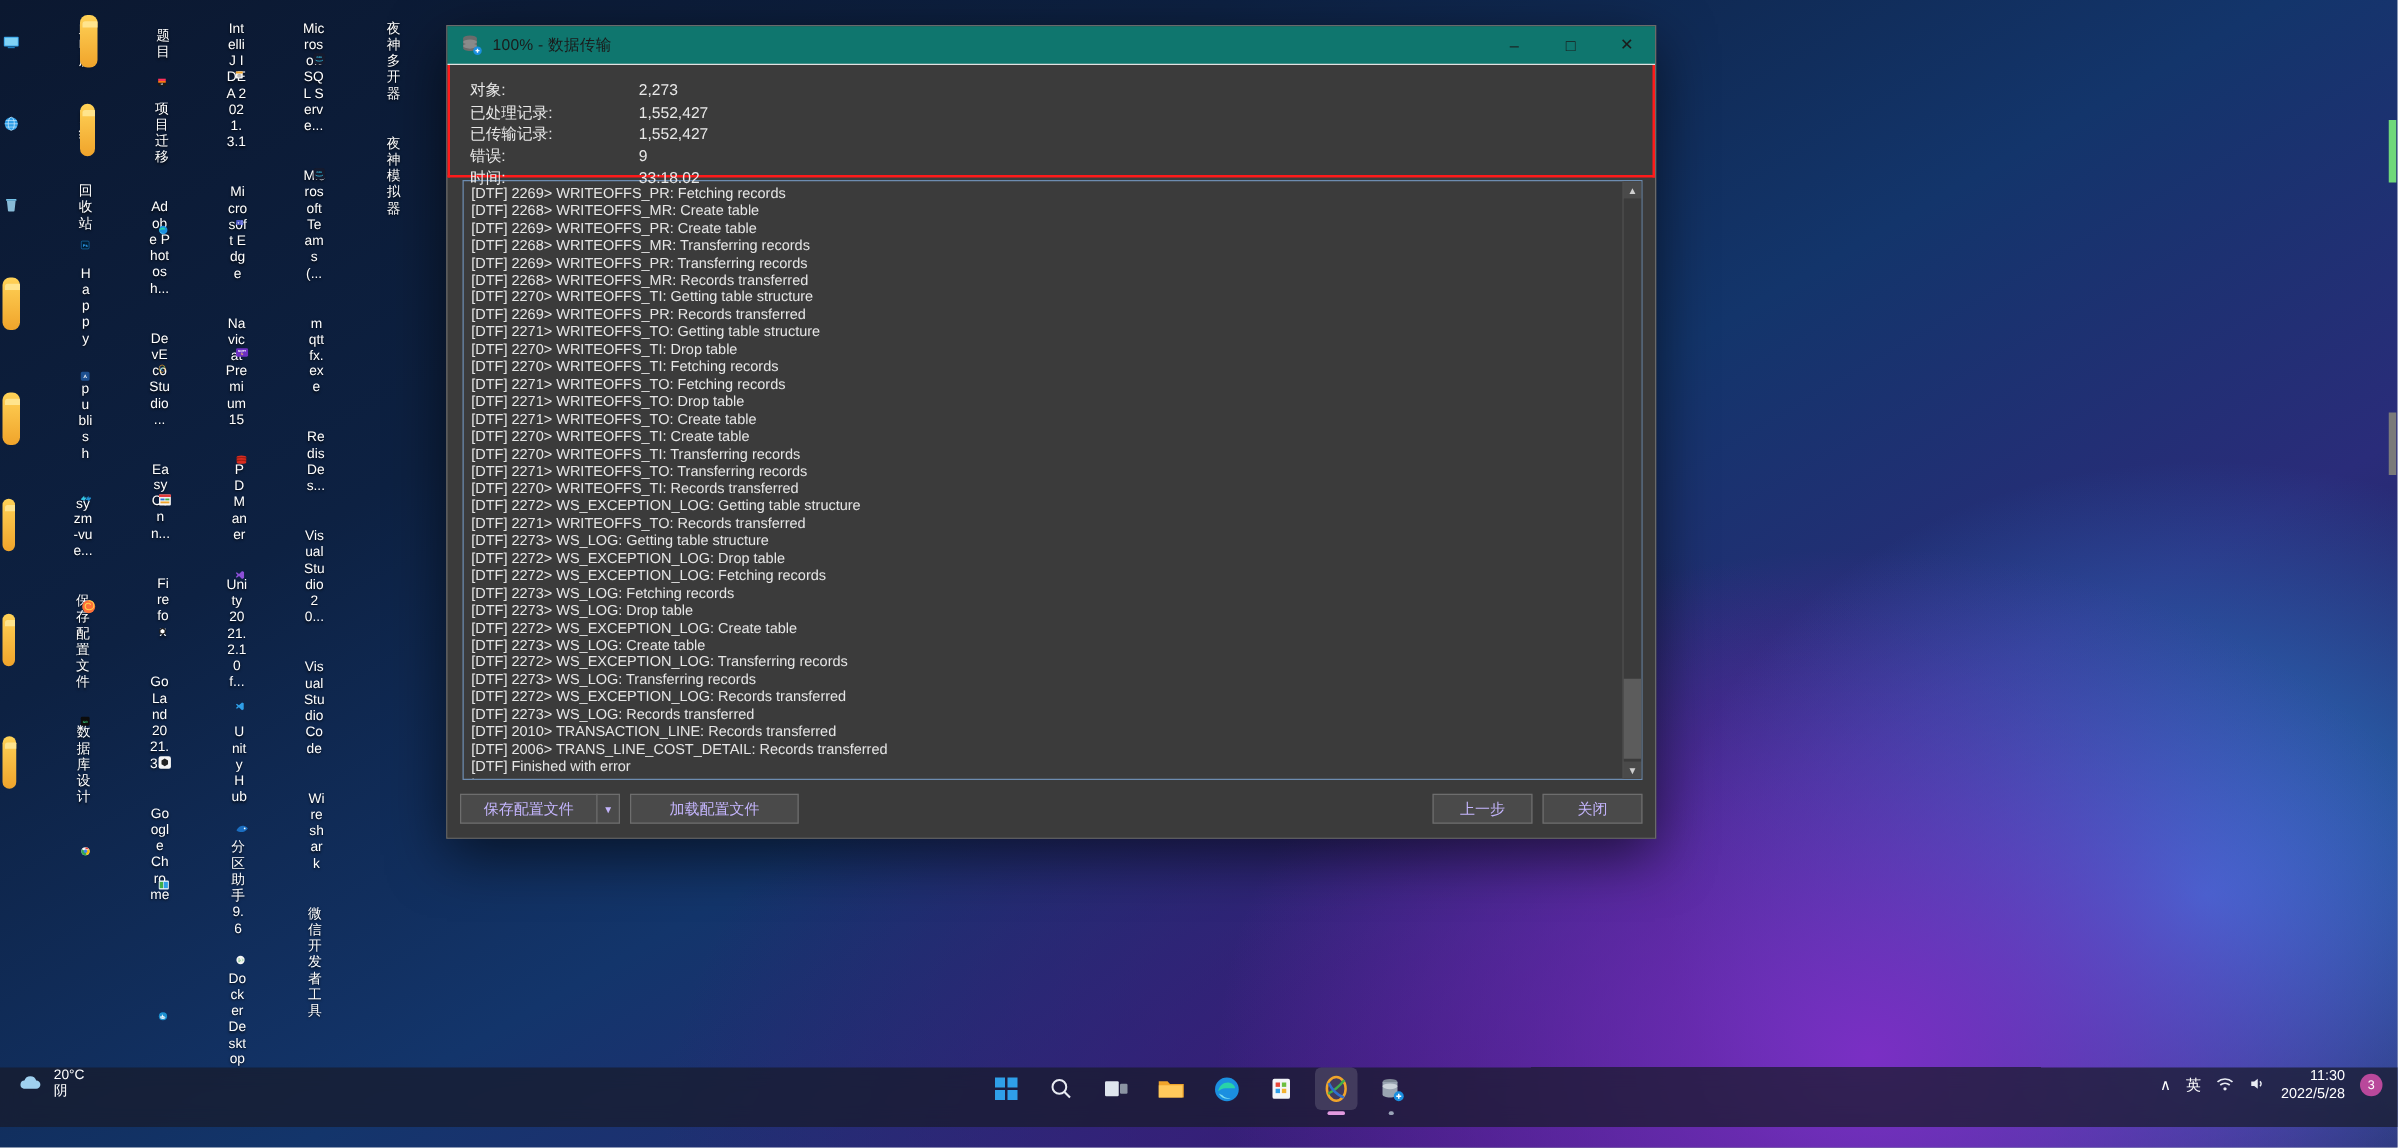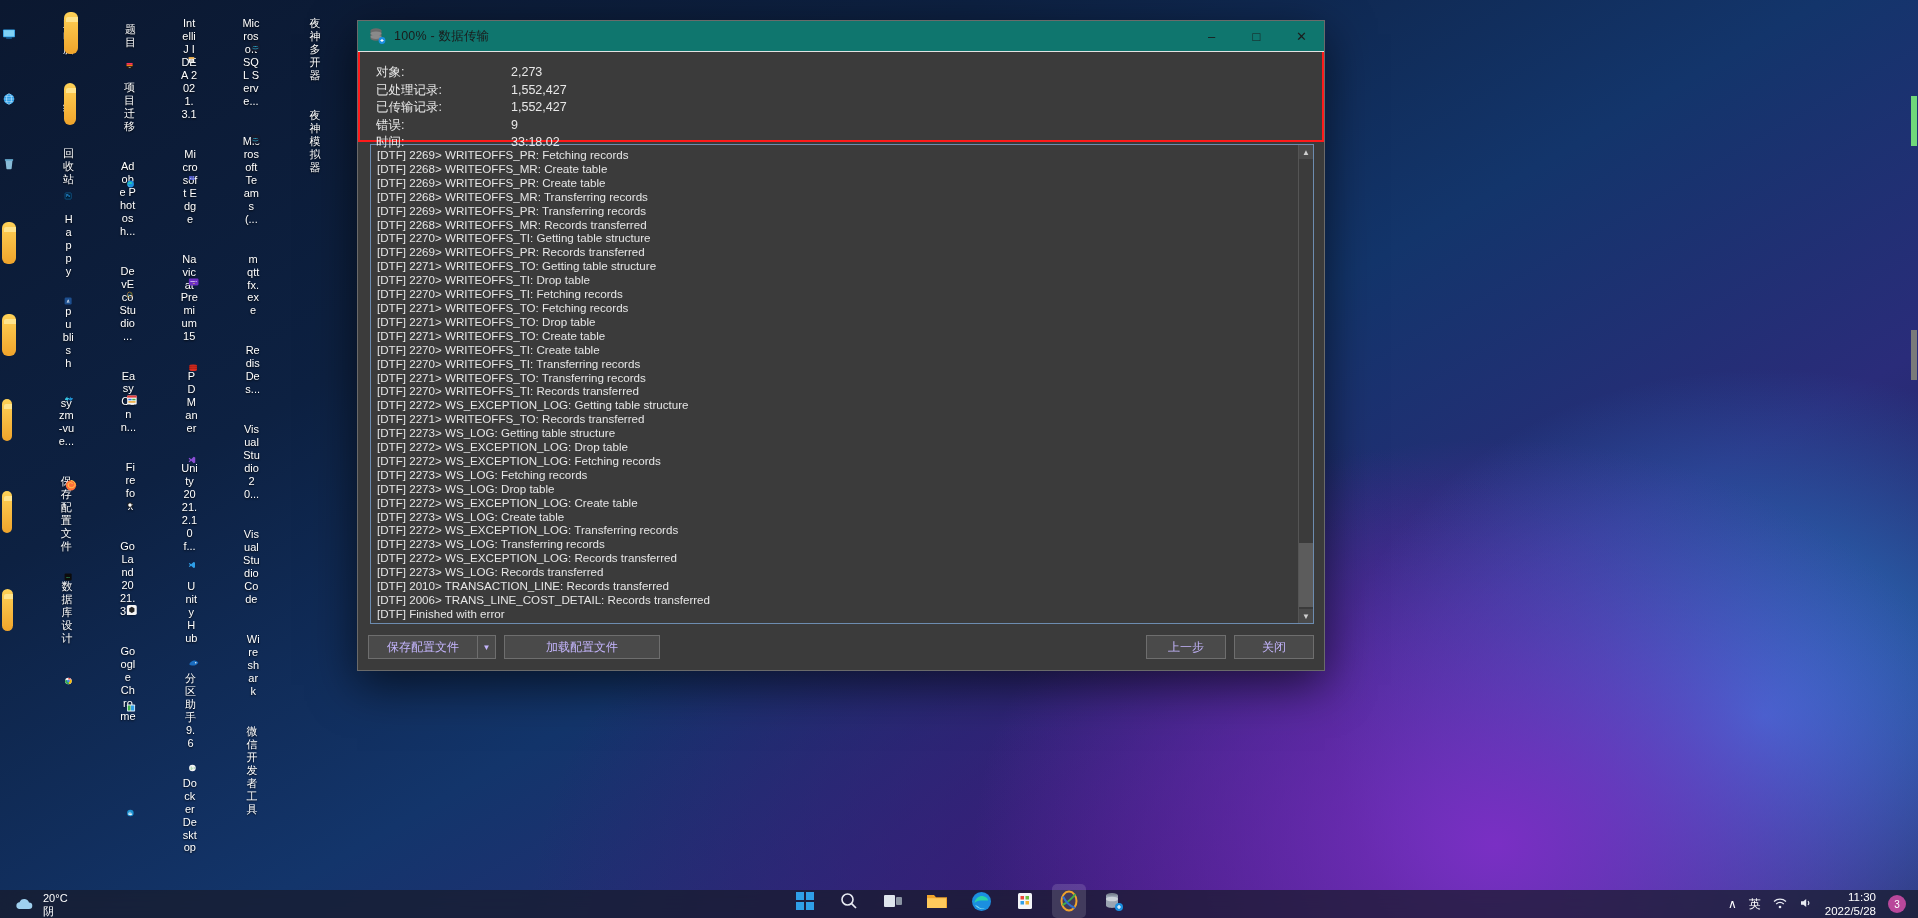--- a/index.html
+++ b/index.html
@@ -96,28 +96,28 @@
     padding: 0 10px; background: #3b3b3b;
   }
   .btn {
     height: 24px; background: #4a4a4a; border: 1px solid #6e6e6e; color: #c4b5fd;
     font-size: 12px; display: flex; align-items: center; justify-content: center;
     cursor: default; font-family: "Liberation Sans", sans-serif;
   }
   .split { display: flex; }
   .split .main { width: 108px; border-right: none; }
   .split .arrow { width: 18px; border-left: 1px solid #6e6e6e; font-size: 8px; }
-  #btn-load { width: 156px; margin-left: 8px; }
+  #btn-load { width: 135px; margin-left: 8px; }
   .right-group { margin-left: auto; display: flex; gap: 8px; }
   #btn-prev, #btn-close2 { width: 80px; }
   
   #taskbar {
-    position: absolute; left: 0; bottom: 0; width: 1918px; height: 28px;
+    position: absolute; left: 0; bottom: 16px; width: 1918px; height: 48px;
     background: rgba(24,27,42,.72); backdrop-filter: blur(8px);
-    display: flex; align-items: flex-end;
+    display: flex; align-items: flex-start;
   }
   #weather { display: flex; align-items: center; margin-left: 14px; gap: 7px; }
   #weather .wx-ico { width: 22px; height: 22px; }
   #weather .wx-txt { font-size: 11px; color: #fff; line-height: 13px; }
   #tb-center {
     position: absolute; left: 50%; transform: translateX(-50%);
     display: flex; align-items: center; gap: 10px;
   }
   .tb-item {
     width: 34px; height: 34px; display: flex; align-items: center;

